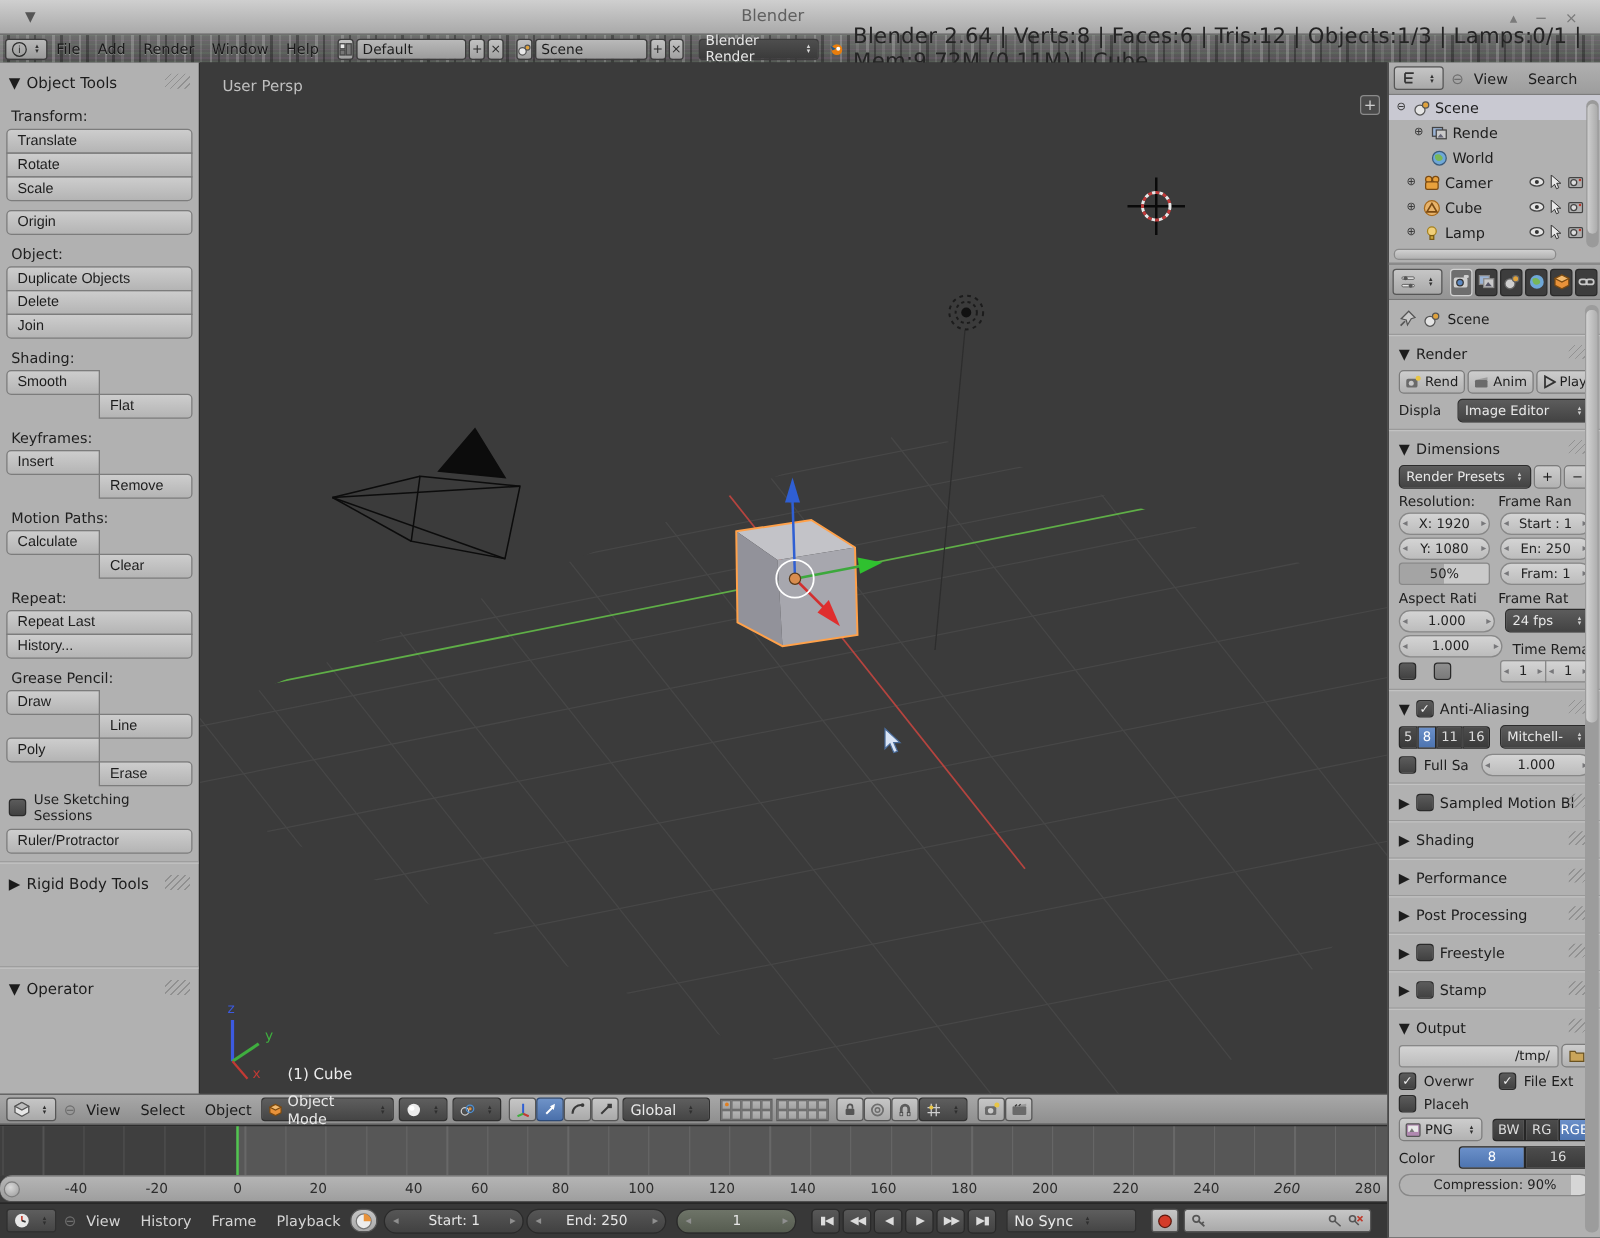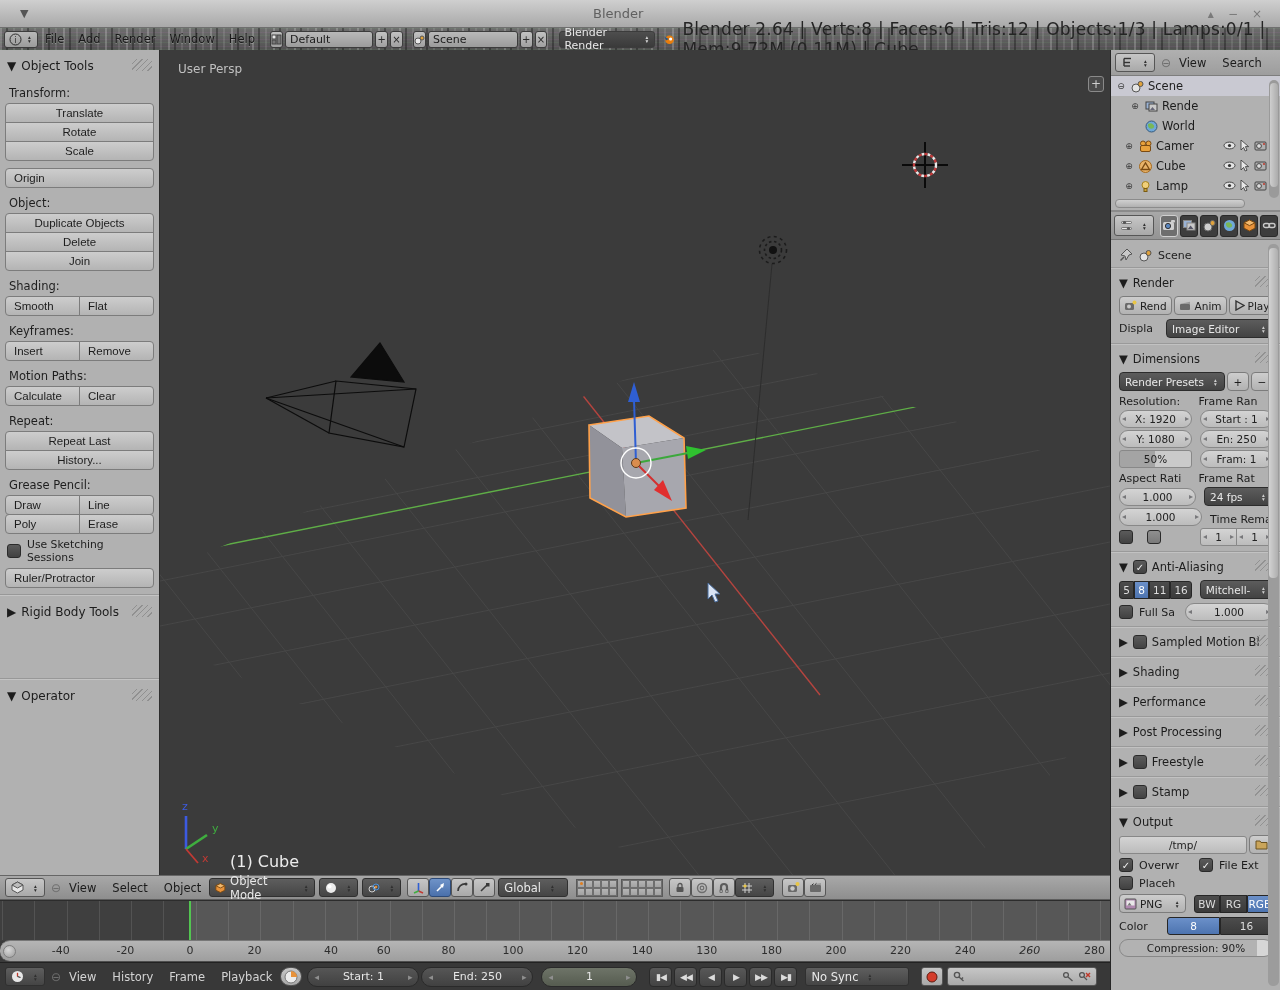--- a/index.html
+++ b/index.html
@@ -39,37 +39,37 @@
   
   #toolshelf { left:0; top:50px; width:160px; height:825px; background:#b1b1b1;
     border-right:1px solid #2c2c2c; padding:6px 5px 0 5px; font-size:11.5px; color:#1e1e1e; overflow:hidden;}
   .phead { display:flex; align-items:center; gap:5px; font-size:12px; color:#1c1c1c; padding:3px 2px 5px 2px; position:relative;}
   .phead .grip { position:absolute; right:2px; top:3px; width:20px; height:12px;
     background:repeating-linear-gradient(135deg, transparent 0 3px, #909090 3px 4px); }
   .seclab { padding:8px 4px 3px 4px; }
   .btn { display:block; width:100%; height:20px; line-height:18px; padding:0 8px;
     background:linear-gradient(#cdcdcd,#b4b4b4); border:1px solid #7c7c7c; border-radius:4px;
     color:#1d1d1d; font-size:11.5px; text-align:left; }
-  .grp .btn { border-radius:0; margin-top:-1px;text-align:center; }
+  .grp .btn { border-radius:0; margin-top:-1px; }
   .grp .btn:first-child { border-radius:4px 4px 0 0; margin-top:0; }
   .grp .btn:last-child { border-radius:0 0 4px 4px; }
   .grp .btn:only-child { border-radius:4px; }
   .pair { display:flex; }
   .pair .btn:first-child { border-radius:4px 0 0 4px; }
-  .pair .btn:last-child { border-radius:0 4px 4px 0; margin-left:-1px; }
+  .pair .btn:last-child { border-radius:0 4px 4px 0; margin-left:-1px;margin-top:19px; }
   .chkrow { display:flex; align-items:center; gap:6px; padding:4px 2px; }
   .chk { width:14px; height:14px; background:linear-gradient(#5b5b5b,#414141);
     border:1px solid #2a2a2a; border-radius:3px; color:#f0f0f0; font-size:10px;
     display:inline-flex; align-items:center; justify-content:center; flex:0 0 auto; }
   .sep { border-top:1px solid #989898; border-bottom:1px solid #c4c4c4; margin:6px -5px; }
 
   
   #viewport { left:160px; top:50px; width:950px; height:825px; background:#3b3b3b; overflow:hidden; }
   #vplabel { left:18px; top:12px; color:#c0c0c0; font-size:12px; }
-  #objlabel { left:70px; top:802px; color:#ececec; font-size:16px; }
+  #objlabel { left:70px; top:802px; color:#ececec; font-size:12px; }
   #plusicon { right:6px; top:26px; width:16px; height:16px; border:1px solid #8a8a8a; border-radius:3px;
     color:#cfcfcf; background:rgba(120,120,120,.25); font-size:12px; line-height:14px; text-align:center;}
 
   
   #v3dheader { left:0; top:875px; width:1110px; height:25px;
     background:linear-gradient(#a8a8a8,#8e8e8e); border-top:1px solid #666; border-bottom:1px solid #5e5e5e;
     display:flex; align-items:center; font-size:11.5px; color:#1a1a1a; }
   #v3dheader .menu { margin:0 8px; }
   .hbtn { height:19px; display:inline-flex; align-items:center; gap:4px; padding:0 5px;
     border:1px solid #565656; border-radius:3px; background:linear-gradient(#c6c6c6,#a9a9a9); }
@@ -539,21 +539,21 @@
 <span class="rlabel" style="left: 60.8px;">-40</span>
     <span class="rlabel" style="left: 125.4px;">-20</span>
     <span class="rlabel" style="left: 190px;">0</span>
     <span class="rlabel" style="left: 254.6px;">20</span>
     <span class="rlabel" style="left: 331px;">40</span>
     <span class="rlabel" style="left: 383.8px;">60</span>
     <span class="rlabel" style="left: 448.4px;">80</span>
     <span class="rlabel" style="left: 513px;">100</span>
     <span class="rlabel" style="left: 577.6px;">120</span>
     <span class="rlabel" style="left: 642.2px;">140</span>
-    <span class="rlabel" style="left: 706.8px;">130</span>
+    <span class="rlabel" style="left: 706.8px;">160</span>
     <span class="rlabel" style="left: 771.4px;">180</span>
     <span class="rlabel" style="left: 836px;">200</span>
     <span class="rlabel" style="left: 900.6px;">220</span>
     <span class="rlabel" style="left: 965.2px;">240</span>
     <span class="rlabel" style="left: 1029.8px; font-style: italic;">260</span>
     <span class="rlabel" style="left: 1094.4px;">280</span>
   </div>
 <div id="tl-footer" class="abs">
   <span class="hbtn dark" style="margin-left:5px">
     <svg width="13" height="13" viewBox="0 0 13 13">
@@ -1013,21 +1013,21 @@
         <span class="grip"></span>
       </div>
       <div class="psep"></div>
 
       <div class="ph2">
         <span>▼</span>
         <span>Output</span>
         <span class="grip"></span>
       </div>
       <div class="prow" style="gap:2px">
-        <span class="nf sq" style="flex:1; justify-content:center; padding:0 6px">
+        <span class="nf sq" style="flex:1; justify-content:flex-end; padding:0 6px">
             <span>/tmp/</span>
           </span>
         <span class="lbtn" style="width:24px; justify-content:center">
           <svg width="13" height="11" viewBox="0 0 13 11">
               <path d="M1,2 L5,2 L6,3.5 L12,3.5 L12,10 L1,10 Z" fill="#caa55a" stroke="#6a5220"></path>
             </svg>
         </span>
       </div>
       <div class="prow" style="gap:6px">
         <span class="chk">✓</span>

